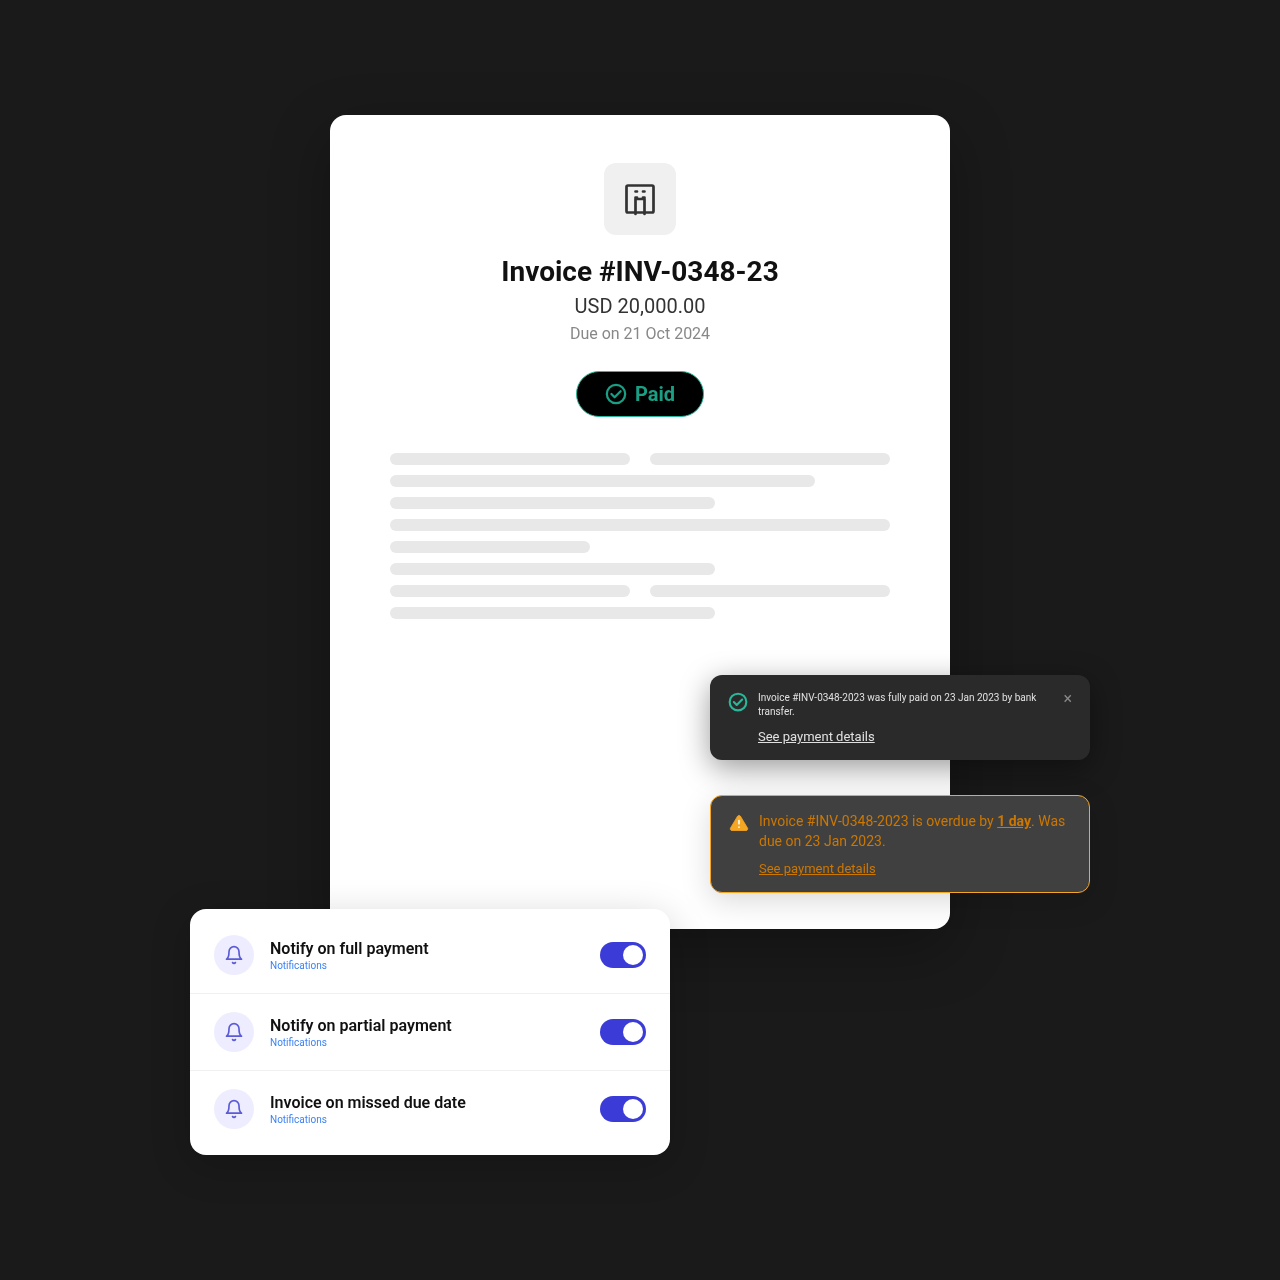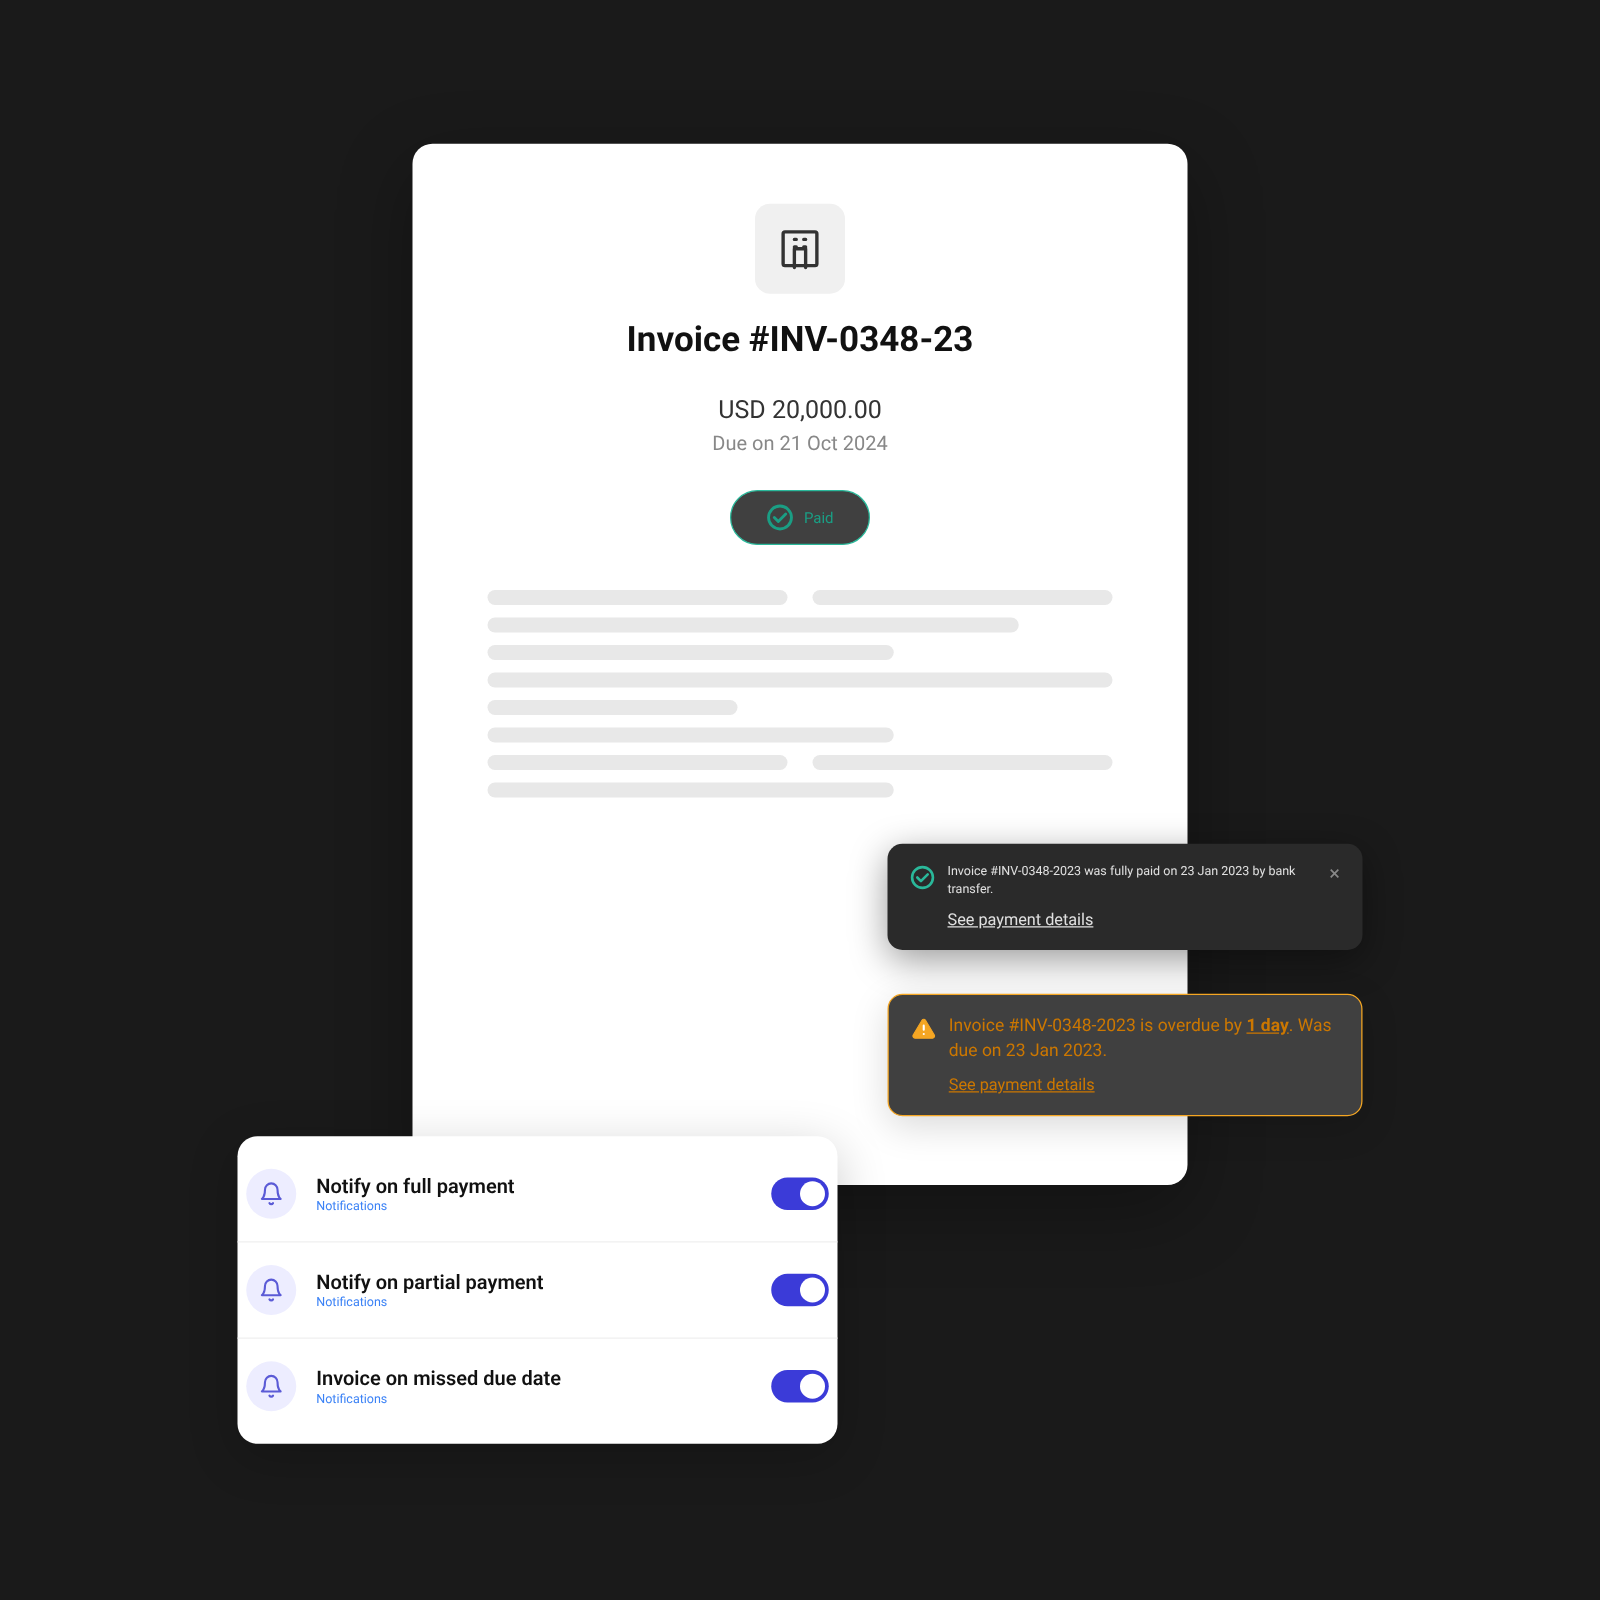--- a/index.html
+++ b/index.html
@@ -53,21 +53,21 @@
     .building-icon-box svg {
       width: 36px;
       height: 36px;
     }
 
     .invoice-title {
       text-align: center;
       font-size: 28px;
       font-weight: 700;
       color: #111;
-      margin-bottom: 27px;
+      margin-bottom: 6px;
     }
 
     .invoice-amount {
       text-align: center;
       font-size: 20px;
       color: #333;
       margin-bottom: 6px;
     }
 
     .invoice-due {
@@ -75,29 +75,29 @@
       font-size: 16px;
       color: #888;
       margin-bottom: 28px;
     }
 
     .paid-badge {
       display: flex;
       align-items: center;
       justify-content: center;
       gap: 8px;
-      background: #404040;
+      background: #000000;
       border: 1.5px solid #2ab89a;
       border-radius: 24px;
       padding: 10px 28px;
       width: fit-content;
       margin: 0 auto 36px;
       color: #1a9e84;
-      font-size: 12px;
-      font-weight: 400;
+      font-size: 20px;
+      font-weight: 700;
     }
 
     .paid-check {
       width: 22px;
       height: 22px;
     }
 
     
     .skeleton-section {
       margin-top: 10px;
@@ -132,21 +132,21 @@
       background: #ffffff;
       border-radius: 16px;
       padding: 8px 0;
       box-shadow: 0 10px 40px rgba(0,0,0,0.2);
       z-index: 10;
     }
 
     .notification-item {
       display: flex;
       align-items: center;
-      padding: 18px 7px;
+      padding: 18px 24px;
       border-bottom: 1px solid #f0f0f0;
       gap: 16px;
     }
 
     .notification-item:last-child {
       border-bottom: none;
     }
 
     .bell-icon-wrapper {
       width: 40px;

